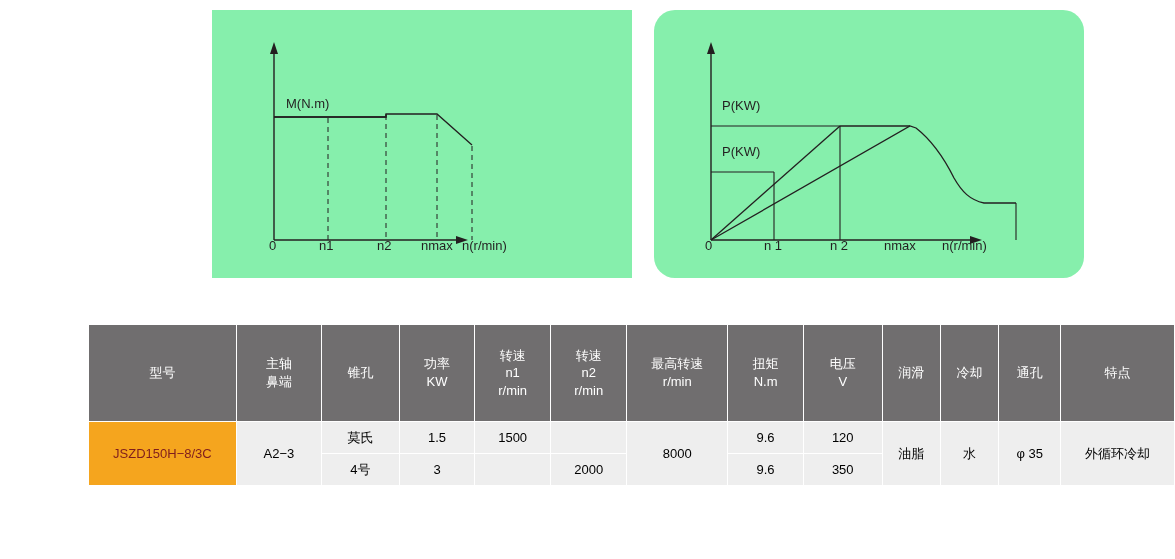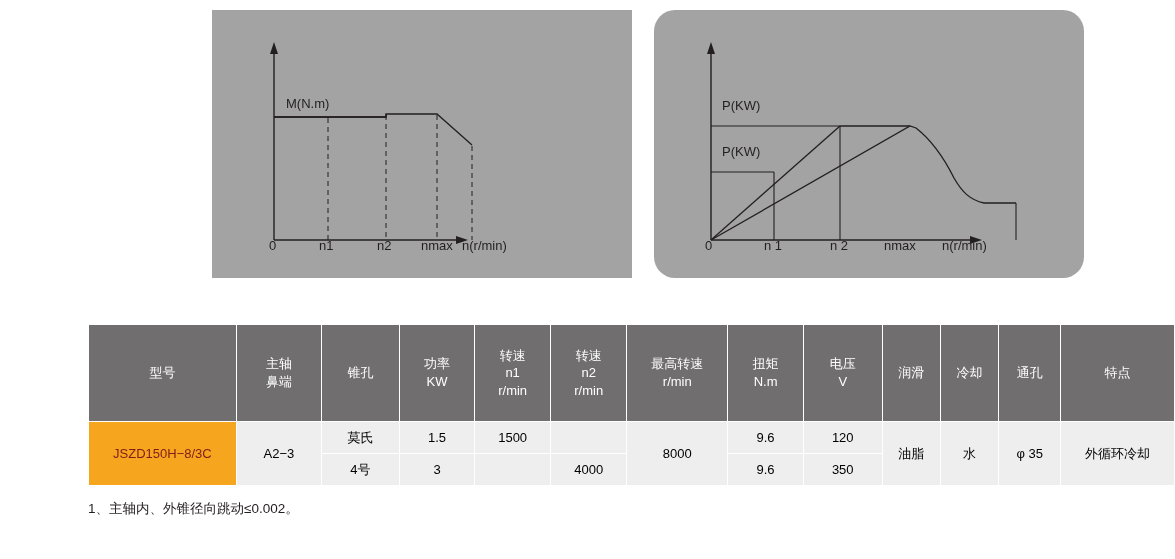--- a/index.html
+++ b/index.html
@@ -19,21 +19,21 @@
   
   .charts-row {
     position: absolute;
     left: 0;
     top: 10px;
     width: 1175px;
     height: 270px;
   }
   .chart-panel {
     position: absolute;
-    background: #a3a3a3;
+    background: #86efac;
     top: 0;
   }
   .chart-panel.left  { left: 212px; width: 420px; height: 268px; }
   .chart-panel.right { left: 654px; width: 430px; height: 268px; border-radius: 21px; }
 
   .chart-svg {
     display: block;
   }
 
   .chart-label {
@@ -230,22 +230,21 @@
       <td>120</td>
       <td rowspan="2">油脂</td>
       <td rowspan="2">水</td>
       <td rowspan="2">φ 35</td>
       <td rowspan="2">外循环冷却</td>
     </tr>
     <tr>
       <td>4号</td>
       <td>3</td>
       <td></td>
-      <td>4000</td>
+      <td>2000</td>
       <td>9.6</td>
       <td>350</td>
     </tr>
   </tbody>
 </table>
 
 <div class="notes">
-  <div class="note-line">1、主轴内、外锥径向跳动≤0.002。</div>
 </div>
 
 </body></html>

